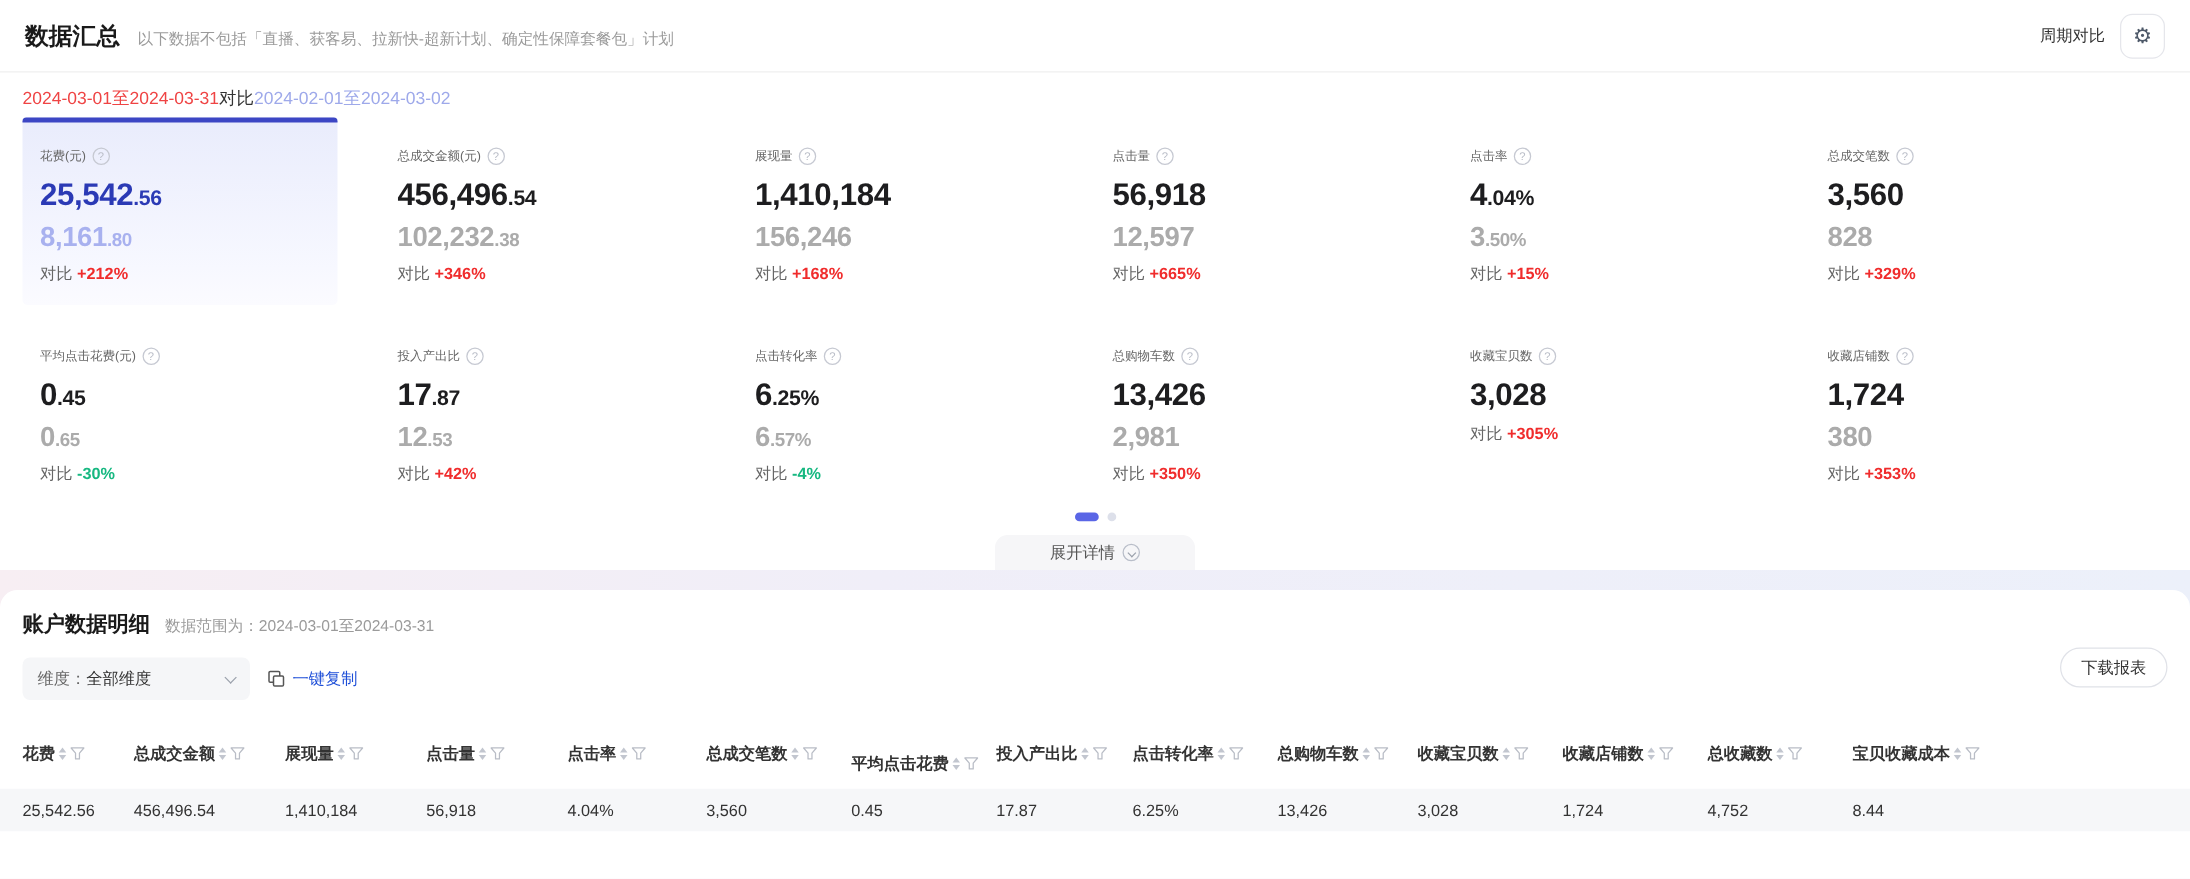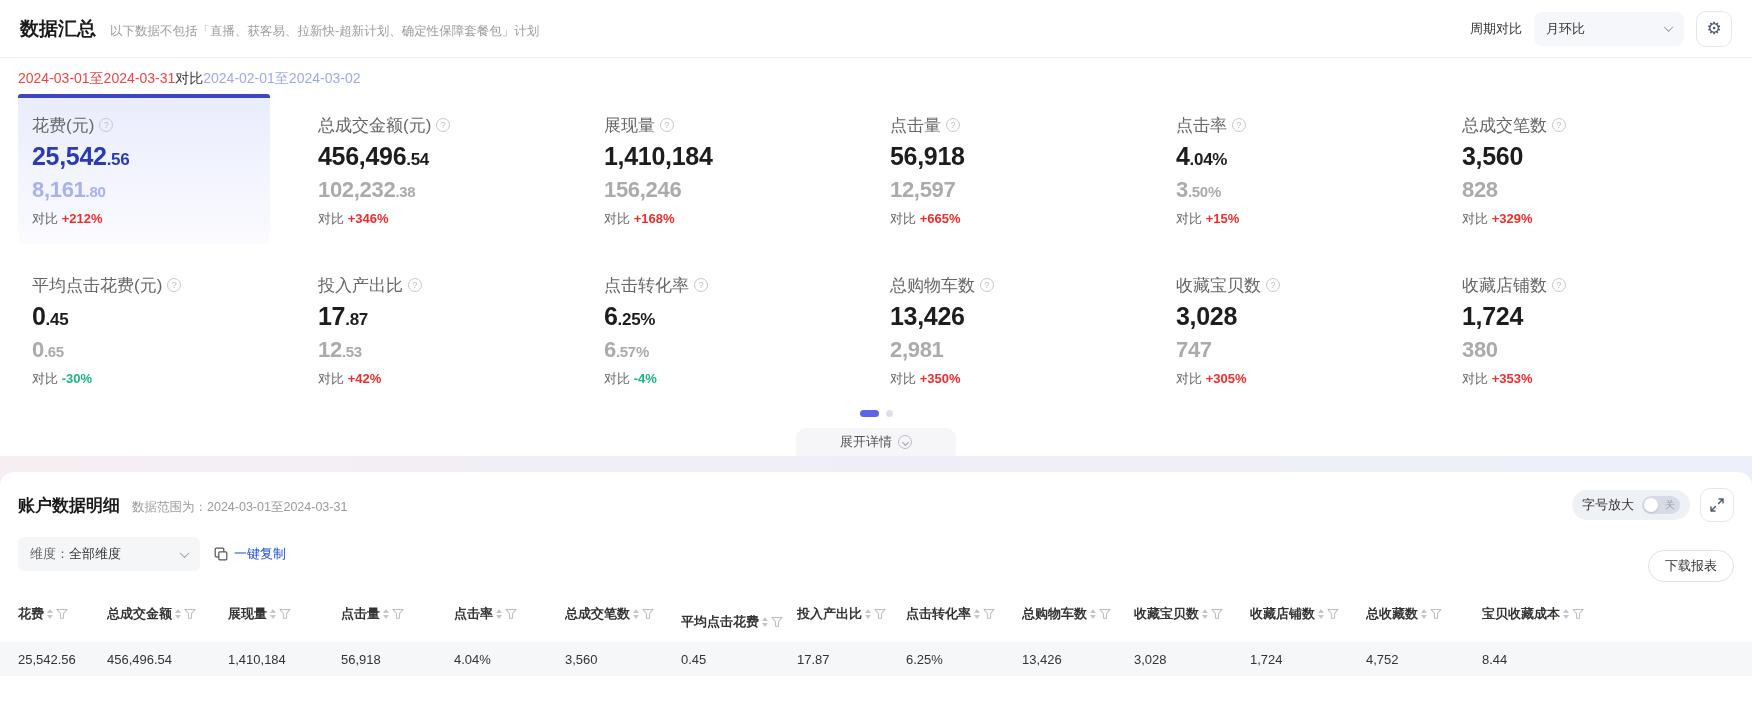--- a/index.html
+++ b/index.html
@@ -34,21 +34,21 @@
   .daterow .cur { color:#ef4444; }
   .daterow .vs { color:#333; }
   .daterow .prev { color:#9ea9ea; }
 
   .cards { display:grid; grid-template-columns:repeat(6,1fr); row-gap:10px; }
   .card { position:relative; padding:22px 14px 16px; margin-right:34px; border-radius:4px; }
   .card.selected { background:linear-gradient(180deg,#e9ecfc 0%, #f7f8ff 80%, #fbfbff 100%); }
   .card.selected::before { content:""; position:absolute; top:0; left:0; right:0; height:4px;
                            background:var(--accent); border-radius:3px 3px 0 0; }
   .card-label-row { display:flex; align-items:center; gap:5px; height:18px; }
-  .card-label { font-size:17px; color:#666; }
+  .card-label { font-size:10px; color:#666; }
   .qicon { width:14px; height:14px; border:1px solid #c6c9d2; border-radius:50%; color:#b9bdc7;
            font-size:9px; display:inline-flex; align-items:center; justify-content:center; cursor:pointer; }
   .qicon::after { content:"?"; }
   .card-value { margin-top:8px; font-weight:700; color:#1d1d1f; letter-spacing:-0.3px; }
   .card-value .vint { font-size:25px; }
   .card-value .vdec { font-size:17px; }
   .card.selected .card-value { color:#2b3ab5; }
   .card-compare { margin-top:6px; font-weight:700; color:#ababab; letter-spacing:-0.3px; }
   .card-compare .cint { font-size:22px; }
   .card-compare .cdec { font-size:15px; }
@@ -89,21 +89,21 @@
   .toggle .state { font-size:10px; color:#9aa1ad; }
   .iconbtn.small { width:34px; height:34px; }
 
   .filter-row { display:flex; align-items:center; gap:14px; padding:14px 18px 0; position:relative; height:50px; }
   .dim-select { min-width:182px; height:34px; background:#f5f6f8; border-radius:6px; display:flex;
                 align-items:center; justify-content:space-between; padding:0 12px; cursor:pointer; gap:20px; }
   .dim-select .pre { color:#666; }
   .dim-select .val { color:#333; }
   .copybtn { display:flex; align-items:center; gap:6px; background:none; border:none; color:#1d4ed8;
              font-size:13px; cursor:pointer; font-family:inherit; }
-  .download { position:absolute; right:18px; top:28px; height:32px; padding:0 16px; background:#fff;
+  .download { position:absolute; right:18px; top:7px; height:32px; padding:0 16px; background:#fff;
               border:1px solid #e0e2e8; border-radius:16px; font-size:13px; color:#333;
               cursor:pointer; font-family:inherit; }
 
   .table { margin-top:26px; }
   .thead { display:flex; align-items:center; height:32px; padding-left:18px; }
   .th { display:flex; align-items:center; gap:3px; font-size:13px; font-weight:700; color:#333;
         cursor:pointer; flex:none; white-space:nowrap; overflow:hidden; }
   .sort { display:inline-flex; flex-direction:column; gap:2px; cursor:pointer; }
   .sort i { display:block; width:0; height:0; border-left:3.5px solid transparent; border-right:3.5px solid transparent; }
   .sort .up { border-bottom:4px solid #c2c6cf; }
@@ -118,24 +118,20 @@
 
 <div class="page">
 
   <header class="topbar">
     <div class="left">
       <h1 class="page-title">数据汇总</h1>
       <span class="note">以下数据不包括「直播、获客易、拉新快-超新计划、确定性保障套餐包」计划</span>
     </div>
     <div class="right">
       <span class="period-label">周期对比</span>
-      <div class="select">
-        <span>月环比</span>
-        <span class="chev"></span>
-      </div>
       <button class="iconbtn">
           <span>⚙</span>
         </button>
     </div>
   </header>
 
   <section class="summary">
     <div class="daterow">
       <span class="cur">2024-03-01至2024-03-31</span><span class="vs">对比</span><span class="prev">2024-02-01至2024-03-02</span>
     </div>
@@ -240,21 +236,20 @@
     <div class="card-compare"><span class="cint">2,981</span><span class="cdec"></span></div>
     <div class="card-delta"><span class="dlabel">对比</span> <span class="dval up">+350%</span></div>
   </div>
 
   <div class="card">
     <div class="card-label-row">
       <span class="card-label">收藏宝贝数</span>
       <span class="qicon"></span>
     </div>
     <div class="card-value"><span class="vint">3,028</span><span class="vdec"></span></div>
-    <div class="card-compare"><span class="cint">747</span><span class="cdec"></span></div>
     <div class="card-delta"><span class="dlabel">对比</span> <span class="dval up">+305%</span></div>
   </div>
 
   <div class="card">
     <div class="card-label-row">
       <span class="card-label">收藏店铺数</span>
       <span class="qicon"></span>
     </div>
     <div class="card-value"><span class="vint">1,724</span><span class="vdec"></span></div>
     <div class="card-compare"><span class="cint">380</span><span class="cdec"></span></div>
@@ -275,34 +270,20 @@
     </div>
   </section>
 
   <div class="band-wrap">
     <section class="detail">
 
       <div class="detail-head">
         <div class="left">
           <h2 class="detail-title">账户数据明细</h2>
           <span class="range-note">数据范围为：2024-03-01至2024-03-31</span>
-        </div>
-        <div class="right">
-          <div class="fontzoom">
-            <span>字号放大</span>
-            <span class="toggle">
-              <span class="knob"></span>
-              <span class="state">关</span>
-            </span>
-          </div>
-          <button class="iconbtn small">
-            <svg width="14" height="14" viewBox="0 0 14 14" fill="none" stroke="#4e5969" stroke-width="1.4" stroke-linecap="round" stroke-linejoin="round">
-              <path d="M9 1 L13 1 L13 5 M13 1 L8.6 5.4 M5 13 L1 13 L1 9 M1 13 L5.4 8.6"></path>
-            </svg>
-          </button>
         </div>
       </div>
 
       <div class="filter-row">
         <div class="dim-select">
           <span><span class="pre">维度：</span><span class="val">全部维度</span></span>
           <span class="chev"></span>
         </div>
         <button class="copybtn">
           <svg width="14" height="14" viewBox="0 0 14 14" fill="none" stroke="#555" stroke-width="1.2" stroke-linejoin="round">

